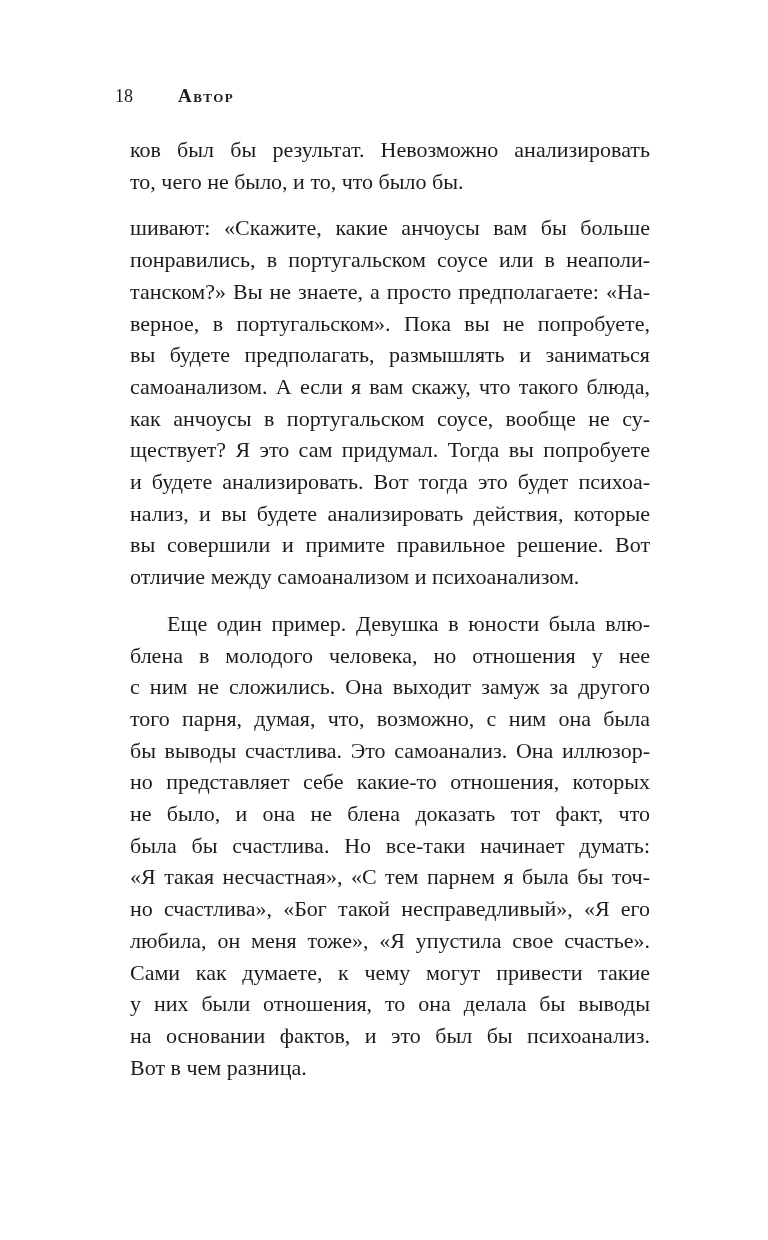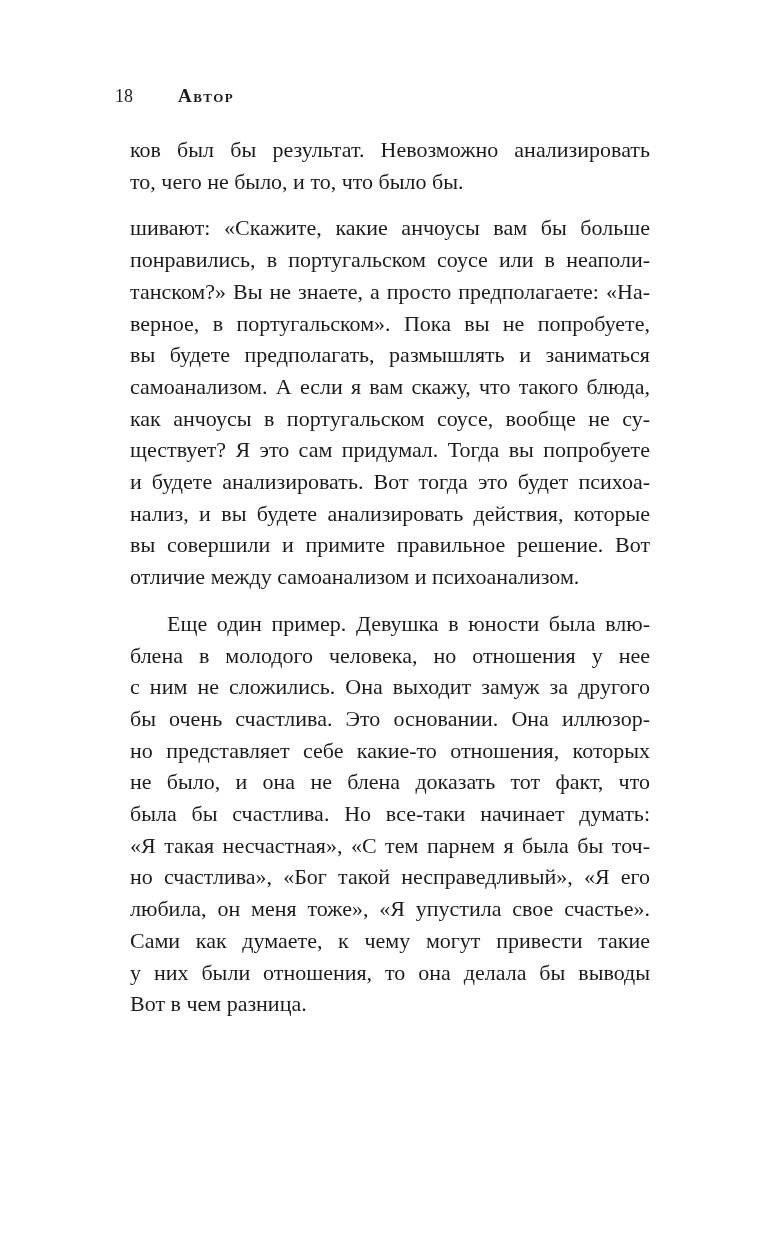--- a/index.html
+++ b/index.html
@@ -79,25 +79,27 @@
         <div class="line">ществует? Я это сам придумал. Тогда вы попробуете</div>
         <div class="line">и будете анализировать. Вот тогда это будет психоа-</div>
         <div class="line">нализ, и вы будете анализировать действия, которые</div>
         <div class="line">вы совершили и примите правильное решение. Вот</div>
         <div class="line para-end">отличие между самоанализом и психоанализом.</div>
       </div>
       <div class="paragraph">
         <div class="line indent">Еще один пример. Девушка в юности была влю-</div>
         <div class="line">блена в молодого человека, но отношения у нее</div>
         <div class="line">с ним не сложились. Она выходит замуж за другого</div>
-        <div class="line">бы очень счастлива. Это основании. Она иллюзор-</div>
+        <div class="line">того парня, думая, что, возможно, с ним она была</div>
+        <div class="line">бы выводы счастлива. Это самоанализ. Она иллюзор-</div>
         <div class="line">но представляет себе какие-то отношения, которых</div>
         <div class="line">не было, и она не блена доказать тот факт, что</div>
         <div class="line">была бы счастлива. Но все-таки начинает думать:</div>
         <div class="line">«Я такая несчастная», «С тем парнем я была бы точ-</div>
         <div class="line">но счастлива», «Бог такой несправедливый», «Я его</div>
         <div class="line">любила, он меня тоже», «Я упустила свое счастье».</div>
         <div class="line">Сами как думаете, к чему могут привести такие</div>
         <div class="line">у них были отношения, то она делала бы выводы</div>
+        <div class="line">на основании фактов, и это был бы психоанализ.</div>
         <div class="line para-end">Вот в чем разница.</div>
       </div>
     </div>
 </div>
 
 </body></html>

